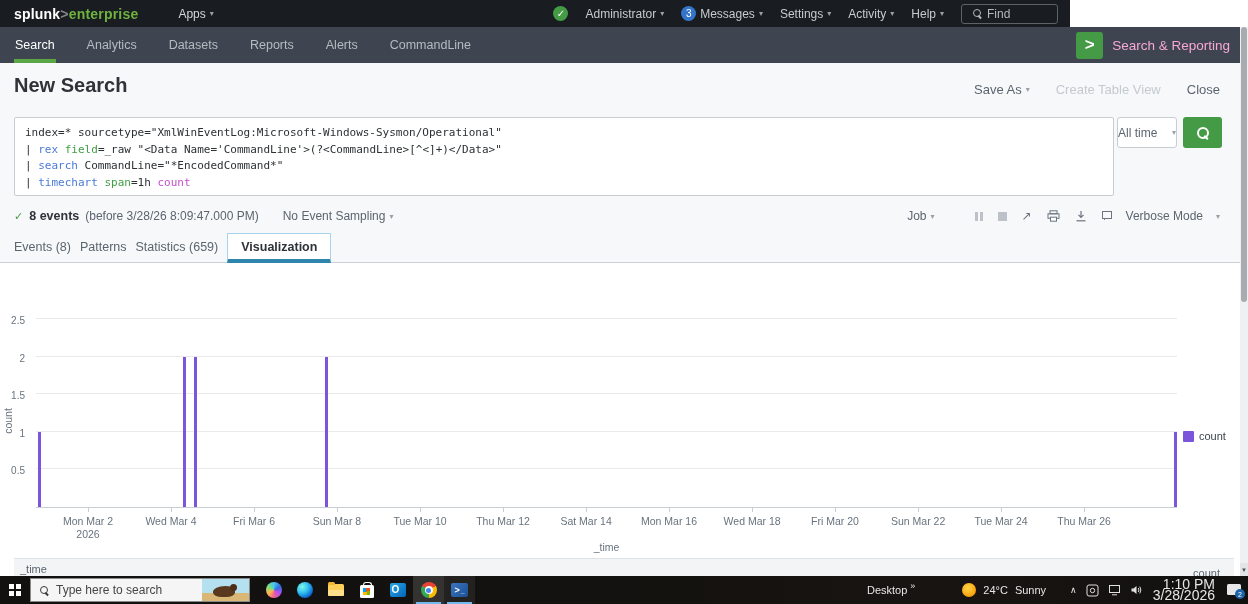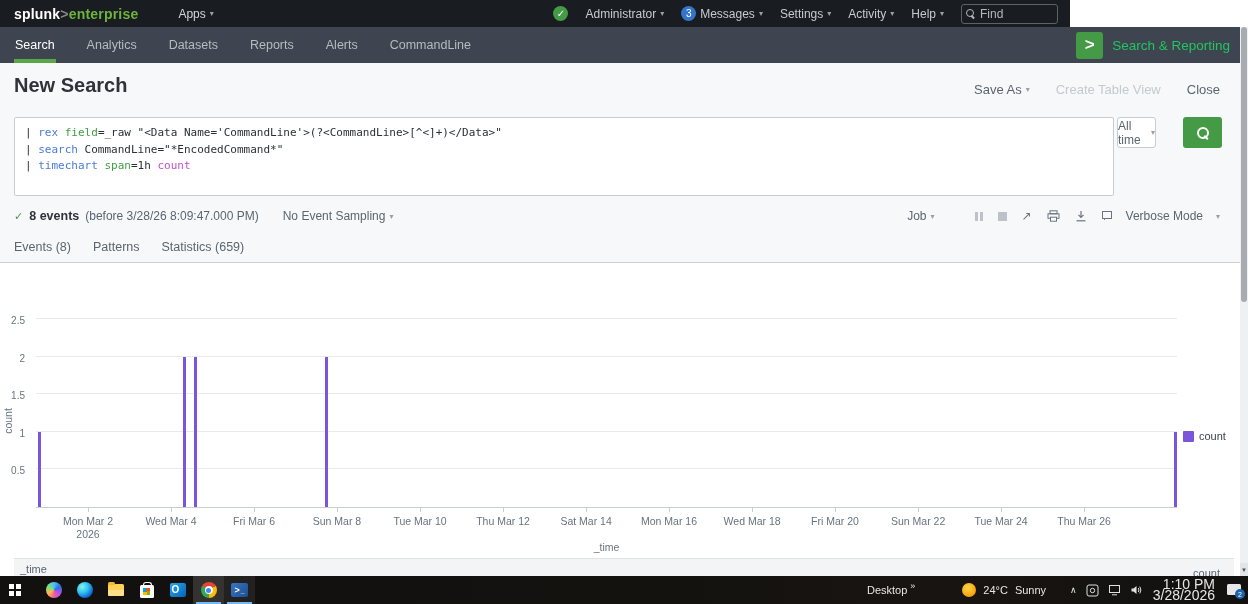--- a/index.html
+++ b/index.html
@@ -15,52 +15,52 @@
   .logo .prod { color:#6fb33f; font-weight:bold; }
   .tb-item { display:flex; align-items:center; gap:4px; cursor:default; }
   .apps { margin-left:40px; color:#d4d7da; }
   .tb-right { margin-left:auto; display:flex; align-items:center; gap:17px; margin-right:12px; }
   .caret { font-size:8px; color:#9aa0a6; }
   .health { width:15px; height:15px; border-radius:50%; background:#459b45; color:#fff;
     font-size:10px; display:flex; align-items:center; justify-content:center; }
   .badge { width:15px; height:15px; border-radius:50%; background:#3575c9; color:#fff;
     font-size:10px; display:flex; align-items:center; justify-content:center; }
   .findbox { width:97px; height:20px; border:1px solid #5d6268; border-radius:3px;
-    display:flex; align-items:center; gap:5px; padding-left:4px; color:#b4b8bd; background:#191c20; }
+    display:flex; align-items:center; gap:5px; padding-left:11px; color:#b4b8bd; background:#191c20; }
   .lens { position:relative; width:9px; height:9px; display:inline-block; }
   .lens::before { content:""; position:absolute; left:0; top:0; width:6px; height:6px;
     border:1.5px solid currentColor; border-radius:50%; }
   .lens::after { content:""; position:absolute; left:6px; top:6px; width:3.5px; height:1.5px;
     background:currentColor; transform:rotate(45deg); transform-origin:0 0; }
 
   
   .appbar { position:absolute; left:0; top:27px; width:1248px; height:36px; background:#3e4550;
     display:flex; align-items:center; font-size:12.5px; color:#b6bbc1; }
   .ab-item { position:relative; height:36px; display:flex; align-items:center; padding:0 1px; margin-left:30px; }
   .ab-item:first-child { margin-left:14px; }
   .ab-item.active { color:#fff; }
   .ab-item.active::after { content:""; position:absolute; left:0; right:0; bottom:0; height:4px; background:#5ba747; }
   .ab-right { margin-left:auto; display:flex; align-items:center; gap:9px; margin-right:18px; }
   .applogo { width:27px; height:27px; border-radius:3px; background:#459b45; color:#fff;
     font-weight:bold; font-size:17px; display:flex; align-items:center; justify-content:center; }
-  .appname { color:#22c55e; font-size:13.5px;text-align:right; }
+  .appname { color:#f9a8d4; font-size:13.5px;text-align:right; }
 
   
   .content { position:absolute; left:0; top:63px; width:1248px; height:513px; background:#fff; overflow:hidden; }
   .upper { position:absolute; left:0; top:0; width:1248px; height:200px; background:#f7f8f9;
     border-bottom:1px solid #ccd1d5; }
   .page-title { position:absolute; left:14px; top:11px; font-size:20px; font-weight:600; color:#2f3239; }
   .head-actions { position:absolute; top:19px; right:28px; display:flex; gap:26px; font-size:13px; color:#5b6570; }
   .head-actions .disabled { color:#c3cad0; }
 
   .searchbox { position:absolute; left:14px; top:54px; width:1100px; height:79px; background:#fff;
     border:1px solid #c8cdd2; border-radius:2px; padding:7px 10px;
     font-family:"DejaVu Sans Mono","Liberation Mono",monospace; font-size:11px; line-height:16.5px; color:#2b3033; }
   .tk-cmd { color:#4a7bd8; } .tk-kw { color:#3f9e44; } .tk-fn { color:#c24fc9; } .tk-plain { color:#2b3033; }
-  .timerange { position:absolute; left:1117px; top:54px; width:39px; height:31px; background:#fff;
+  .timerange { position:absolute; left:1117px; top:54px; width:60px; height:31px; background:#fff;
     border:1px solid #c8cdd2; border-radius:3px; display:flex; align-items:center; justify-content:space-between;
     gap:4px; font-size:12px; color:#5b6570; }
   .gobtn { position:absolute; left:1183px; top:54px; width:39px; height:31px; background:#459b45;
     border-radius:3px; display:flex; align-items:center; justify-content:center; color:#fff; }
   .gobtn .lens { width:12px; height:12px; }
   .gobtn .lens::before { width:8px; height:8px; border-width:2px; }
   .gobtn .lens::after { left:8px; top:8px; width:5px; height:2px; }
 
   .jobbar { position:absolute; left:0; top:143px; width:1248px; height:20px; display:flex;
     align-items:center; font-size:12px; color:#5b6570; }
@@ -71,21 +71,21 @@
   .jb-right { margin-left:auto; margin-right:28px; display:flex; align-items:center; gap:15px; }
   .jb-sep { width:10px; }
   .icon-pause { display:inline-flex; gap:2px; }
   .icon-pause i { width:3px; height:9px; background:#bcc2c8; }
   .icon-stop { width:9px; height:9px; background:#bcc2c8; }
   .icon-share { color:#6b7580; font-size:12px; }
   .jb-svg { display:inline-flex; }
   .mode { display:flex; align-items:center; gap:13px; }
 
   .tabsrow { position:absolute; left:14px; top:172px; height:28px; display:flex; align-items:flex-end;
-    gap:22px; font-size:12.5px; color:#5b6570; }
+    gap:9px; font-size:12.5px; color:#5b6570; }
   .tab { padding-bottom:9px; }
   .tab.active { background:#fff; border:1px solid #a7d4ec; border-bottom:4px solid #2e86ad;
     padding:6px 13px 5px 13px; font-weight:bold; color:#2f3239; }
 
   .viztools { position:absolute; left:34px; top:216px; display:flex; gap:32px; font-size:12px;
     color:#5b6570; align-items:center; }
   .vt { display:flex; align-items:center; gap:6px; }
   .icon-colchart { display:inline-flex; align-items:flex-end; gap:1px; height:11px; }
   .icon-colchart i { width:3px; background:#5b6570; display:block; }
   .icon-colchart i:nth-child(1){height:5px;} .icon-colchart i:nth-child(2){height:8px;} .icon-colchart i:nth-child(3){height:11px;}
@@ -248,20 +248,21 @@
     <div class="head-actions">
       <div style="display:flex;gap:4px;align-items:center;">
           <span>Save As</span>
           <span class="caret">▾</span>
         </div>
       <div class="disabled">Create Table View</div>
       <div>Close</div>
     </div>
 
     <div class="searchbox">
+      <div><span class="tk-plain">index=* sourcetype="XmlWinEventLog:Microsoft-Windows-Sysmon/Operational"</span></div>
       <div><span class="tk-plain">| </span><span class="tk-cmd">rex</span><span class="tk-plain"> </span><span class="tk-kw">field</span><span class="tk-plain">=_raw "&lt;Data Name='CommandLine'&gt;(?&lt;CommandLine&gt;[^&lt;]+)&lt;/Data&gt;"</span></div>
       <div><span class="tk-plain">| </span><span class="tk-cmd">search</span><span class="tk-plain"> CommandLine="*EncodedCommand*"</span></div>
       <div><span class="tk-plain">| </span><span class="tk-cmd">timechart</span><span class="tk-plain"> </span><span class="tk-kw">span</span><span class="tk-plain">=1h </span><span class="tk-fn">count</span></div>
     </div>
     <div class="timerange">
         <span>All time</span>
         <span class="caret">▾</span>
       </div>
     <div class="gobtn">
         <span class="lens"></span>
@@ -310,20 +311,21 @@
           <span>Verbose Mode</span>
             <span class="caret">▾</span>
         </div>
       </div>
     </div>
 
     <div class="tabsrow">
       <div class="tab">Events (8)</div>
       <div class="tab">Patterns</div>
       <div class="tab">Statistics (659)</div>
+      <div class="tab active">Visualization</div>
     </div>
 
 
     <div class="ytitle">count</div>
     <div class="ylabels">
         <div class="ytick" style="bottom: 31.6px; margin-top: 32px;">0.5</div>
         <div class="ytick" style="bottom: 69.2px;">1</div>
         <div class="ytick" style="bottom: 106.8px;">1.5</div>
         <div class="ytick" style="bottom: 144.4px;">2</div>
         <div class="ytick" style="bottom: 182px;">2.5</div>
@@ -390,20 +392,25 @@
 
   <footer class="taskbar">
     <div class="start">
         <span class="winlogo">
           <i></i>
           <i></i>
           <i></i>
           <i></i>
         </span>
       </div>
+    <div class="tb-search">
+      <span class="lens"></span>
+      <span>Type here to search</span>
+      <span class="bison"></span>
+    </div>
     <div class="slot" style="margin-left:8px;">
         <span class="ico-copilot"></span>
       </div>
     <div class="slot">
         <span class="ico-edge"></span>
       </div>
     <div class="slot">
         <span class="ico-folder"></span>
       </div>
     <div class="slot">

